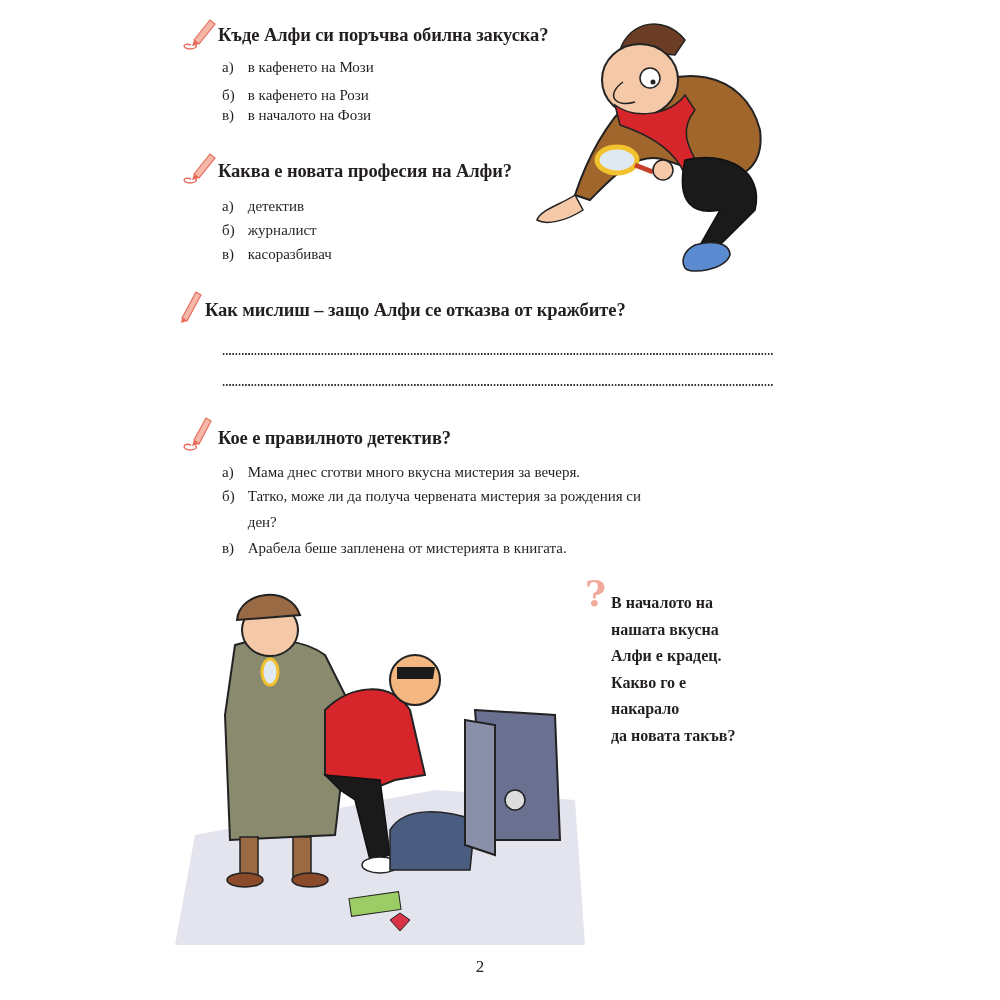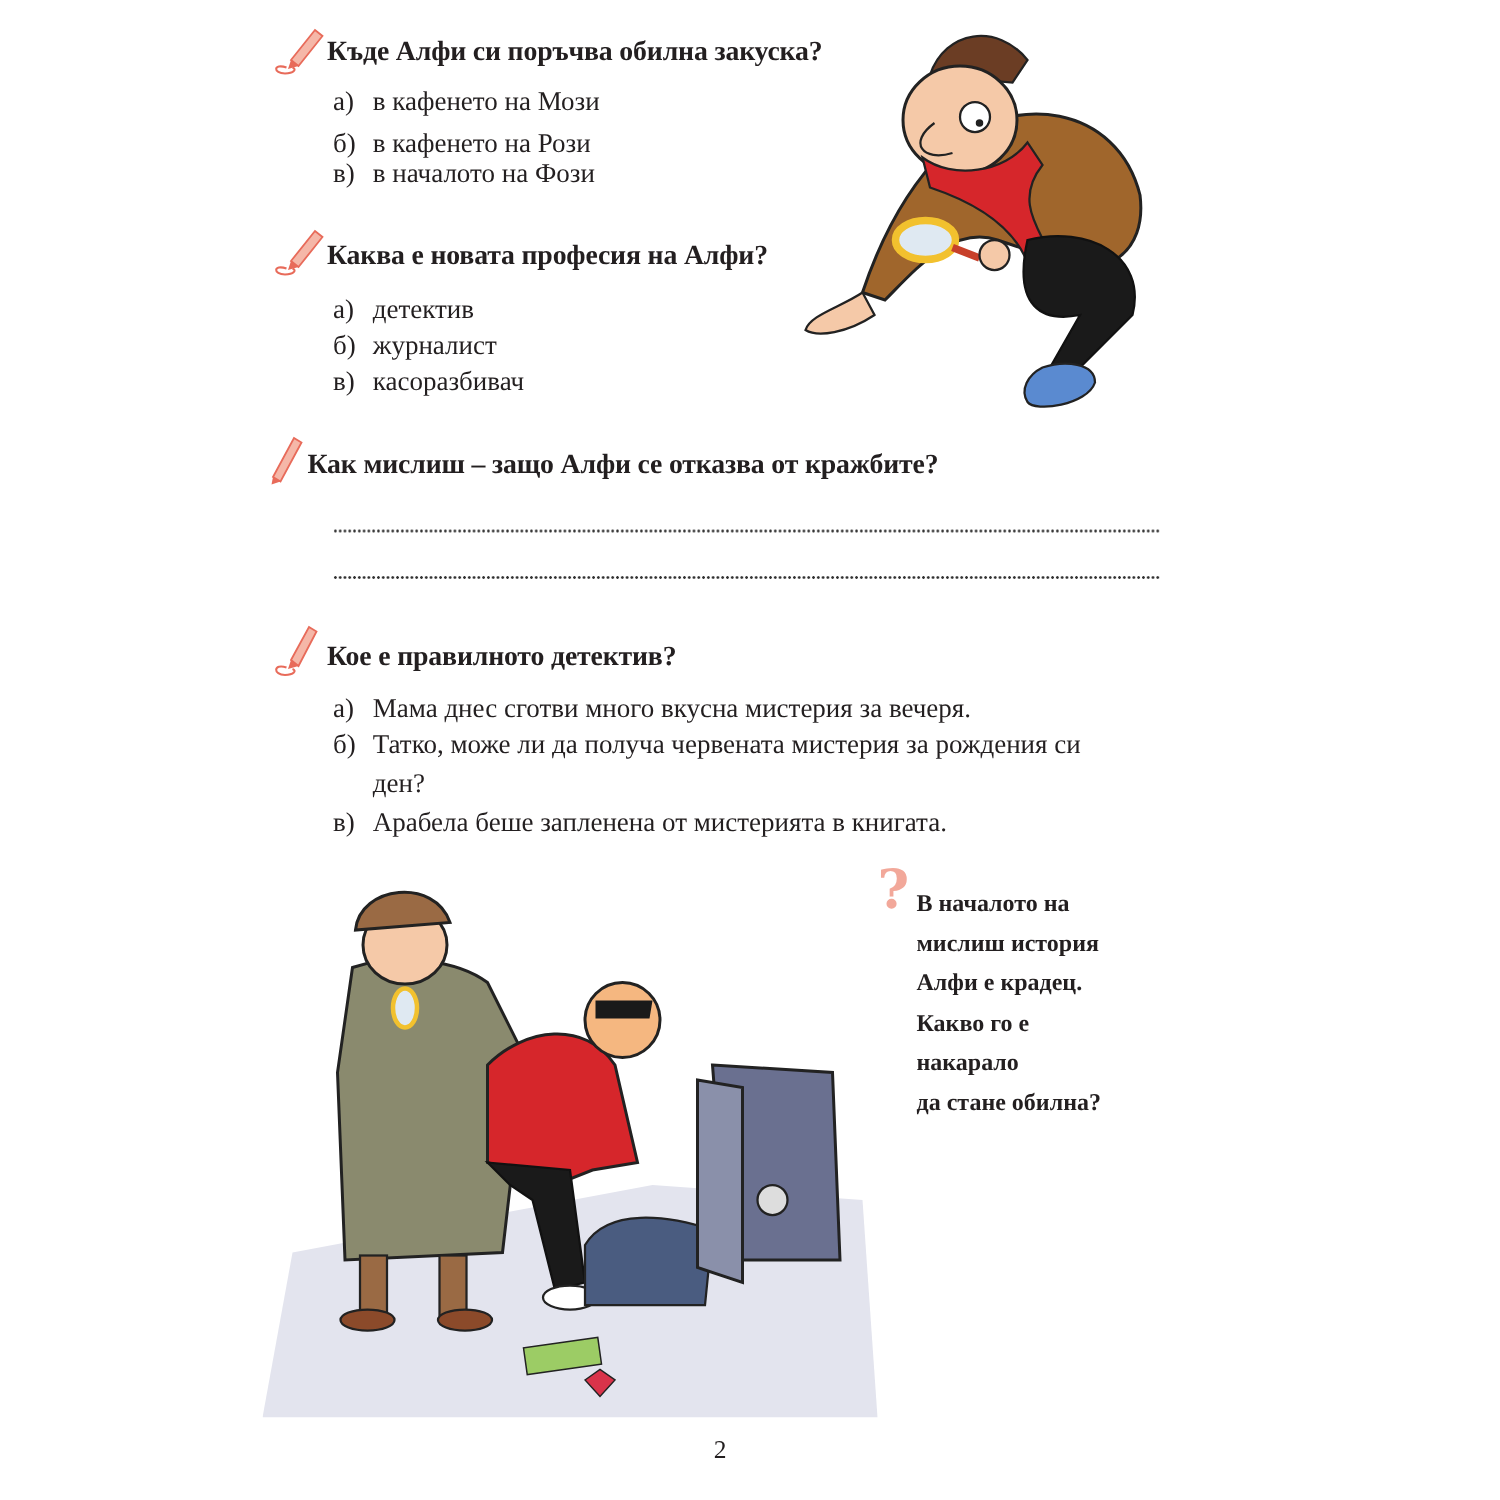--- a/index.html
+++ b/index.html
@@ -1,19 +1,19 @@
 <!DOCTYPE html>
 <html><head>
 <meta charset="utf-8">
 <style>
   html, body { margin:0; padding:0; background:#ffffff; }
   body { width:1000px; height:1000px; position:relative; overflow:hidden;
          font-family:"Liberation Serif","DejaVu Serif",serif; color:#231f20; }
   .q-title { position:absolute; font-weight:bold; font-size:18.5px; letter-spacing:-0.1px; }
-  .opt { position:absolute; font-size:18px; line-height:24px; }
+  .opt { position:absolute; font-size:15px; line-height:24px; }
   .opt .lbl { display:inline-block; width:22px; }
   .pencil { position:absolute; }
   .dots { position:absolute; left:222px; width:552px; height:2px;
           background-image: radial-gradient(circle, #333 0.8px, transparent 1px);
           background-size:3.2px 2px; background-repeat:repeat-x; }
   .aside { position:absolute; left:611px; top:590px; font-weight:bold; font-size:16px; line-height:26.5px; width:200px; }
   .qmark { position:absolute; left:585px; top:572px; font-size:36px; font-weight:bold; color:#f2a89a; font-family:"DejaVu Serif",serif; }
   .pagenum { position:absolute; left:0; width:960px; top:957px; text-align:center; font-size:17px; }
   .illus { position:absolute; }
 </style>
@@ -116,20 +116,20 @@
   <path d="M290 145 L 320 150 L 320 280 L 290 270 Z" fill="#8a90aa" stroke="#222" stroke-width="2"></path>
   <circle cx="340" cy="225" r="10" fill="#ddd" stroke="#222" stroke-width="1.5"></circle>
 
   <rect x="175" y="320" width="50" height="18" fill="#9ccc65" stroke="#222" stroke-width="1" transform="rotate(-8 200 329)"></rect>
   <path d="M215 345 L 225 338 L 235 345 L 225 356 Z" fill="#d9334a" stroke="#222" stroke-width="1"></path>
 </svg>
 
 <div class="qmark">?</div>
 <div class="aside">
   <div>В началото на</div>
-  <div>мислиш история</div>
+  <div>нашата вкусна</div>
   <div>Алфи е крадец.</div>
   <div>Какво го е</div>
   <div>накарало</div>
-  <div>да стане обилна?</div>
+  <div>да новата такъв?</div>
 </div>
 
 <div class="pagenum">2</div>
 
 </body></html>

